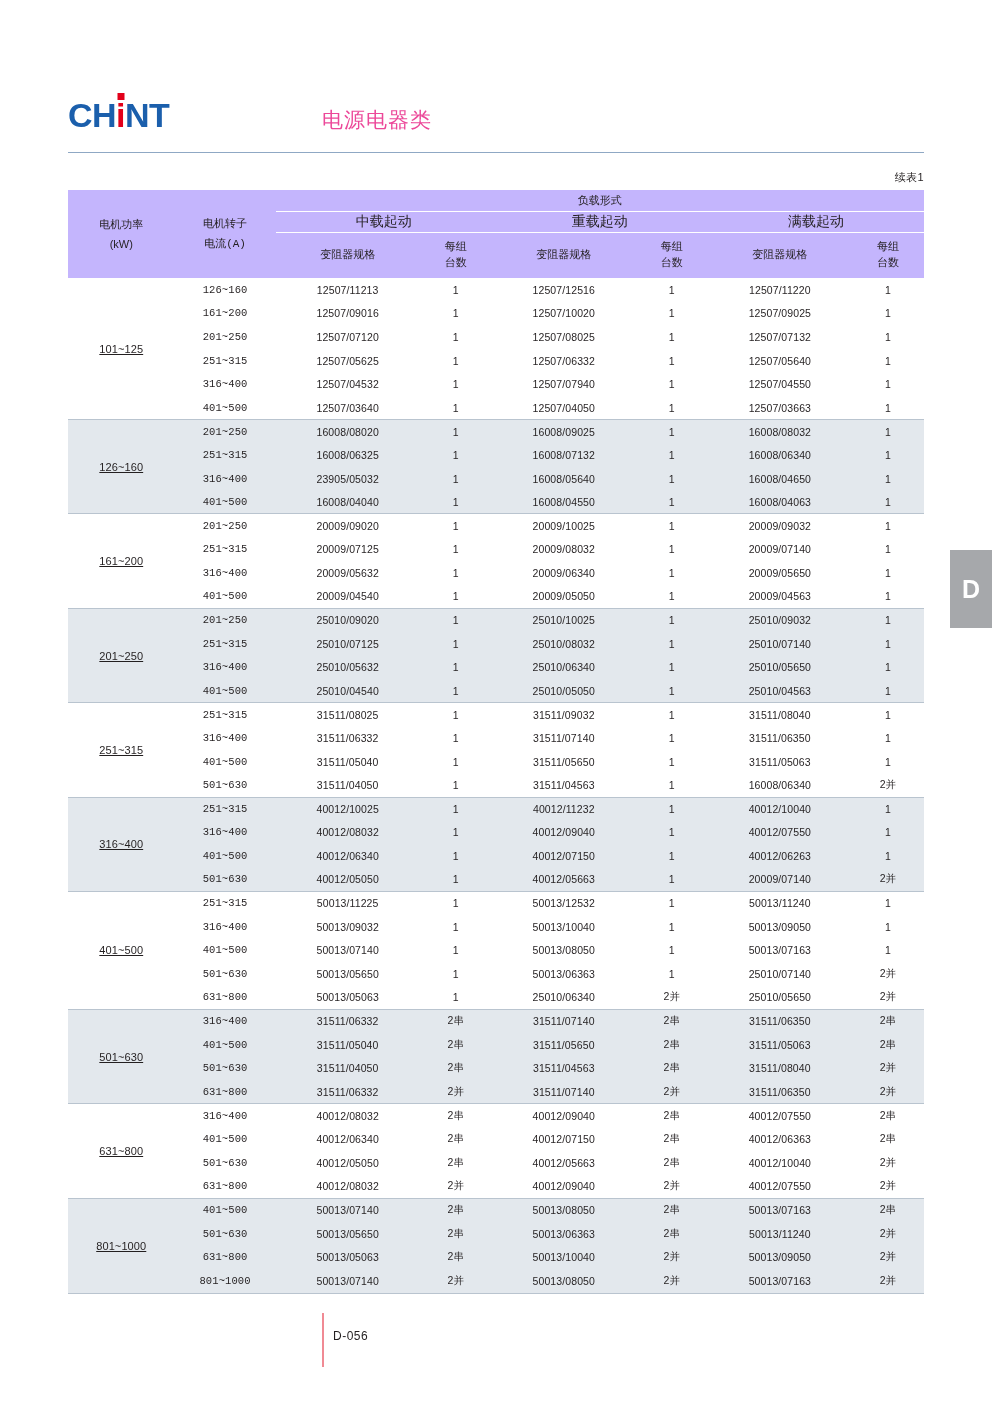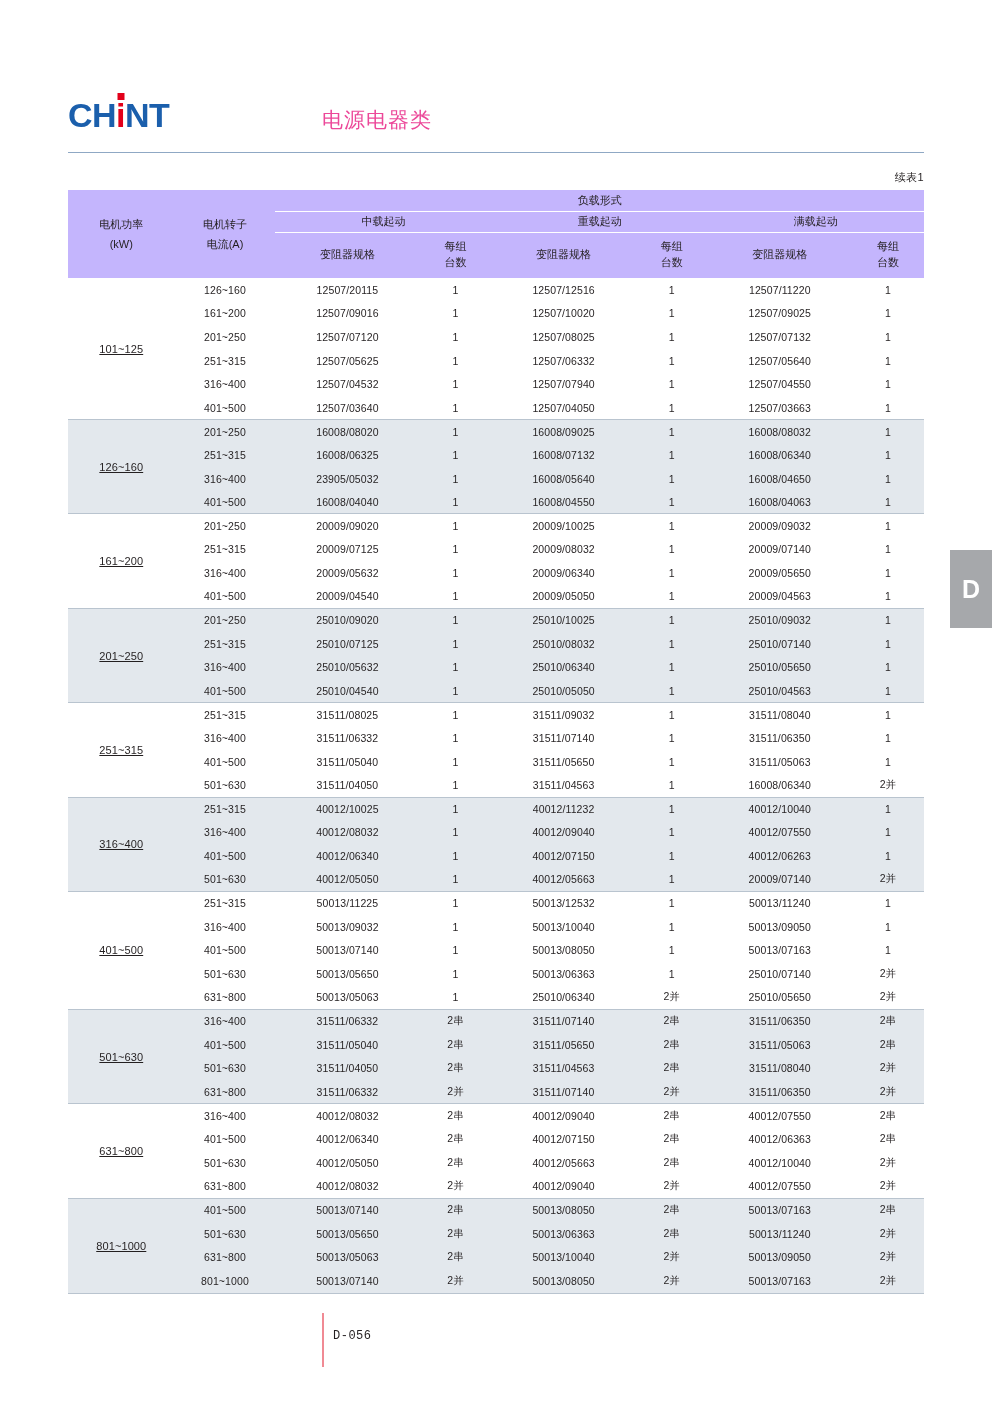--- a/index.html
+++ b/index.html
@@ -115,34 +115,34 @@
     text-align: left;
     padding-left: 10px;
     font-size: 11px;
     height: 21px;
     border-bottom: 1px solid #ffffff;
   }
 
   .hdr-mode {
     text-align: left;
     padding-left: 10px;
-    font-size: 11px;
+    font-size: 14px;
     height: 21px;
     border-bottom: 1px solid #ffffff;
   }
 
   .hdr-sub {
     font-size: 11px;
     height: 46px;
     line-height: 1.45;
   }
 
   
   .c-power { width: 112px; }
-  .c-rotor { width: 106px; }
+  .c-rotor { width: 106px; font-family: Liberation Mono, monospace; }
   .c-spec  { width: 152px; }
   .c-qty   { width: 78px; }
 
   
   tbody tr td {
     height: 23.6px;
     font-size: 10.5px;
     letter-spacing: 0.1px;
   }
 
@@ -181,21 +181,20 @@
     line-height: 1;
   }
 
   
   .footer {
     position: absolute;
     left: 322px;
     bottom: 36px;
     display: flex;
     align-items: flex-start;
-    font-family: Liberation Mono, monospace;
   }
   .footer-bar {
     width: 2px;
     height: 54px;
     background: #f08a94;
     margin-right: 9px;
     margin-top: -16px;
   }
   .footer-text {
     font-size: 12px;
@@ -248,21 +247,21 @@
         <th class="hdr-bg hdr-sub c-qty">
           <div>每组</div>
           <div>台数</div>
         </th>
       </tr>
     </thead>
     <tbody id="table-body">
         <tr class="plain group-start first-body">
           <td class="group-cell c-power" rowspan="6">101~125</td>
           <td class="c-rotor">126~160</td>
-          <td class="c-spec">12507/20115</td>
+          <td class="c-spec">12507/11213</td>
           <td class="c-qty">1</td>
           <td class="c-spec">12507/12516</td>
           <td class="c-qty">1</td>
           <td class="c-spec">12507/11220</td>
           <td class="c-qty">1</td>
         </tr>
         <tr class="plain">
           <td class="c-rotor">161~200</td>
           <td class="c-spec">12507/09016</td>
           <td class="c-qty">1</td>

